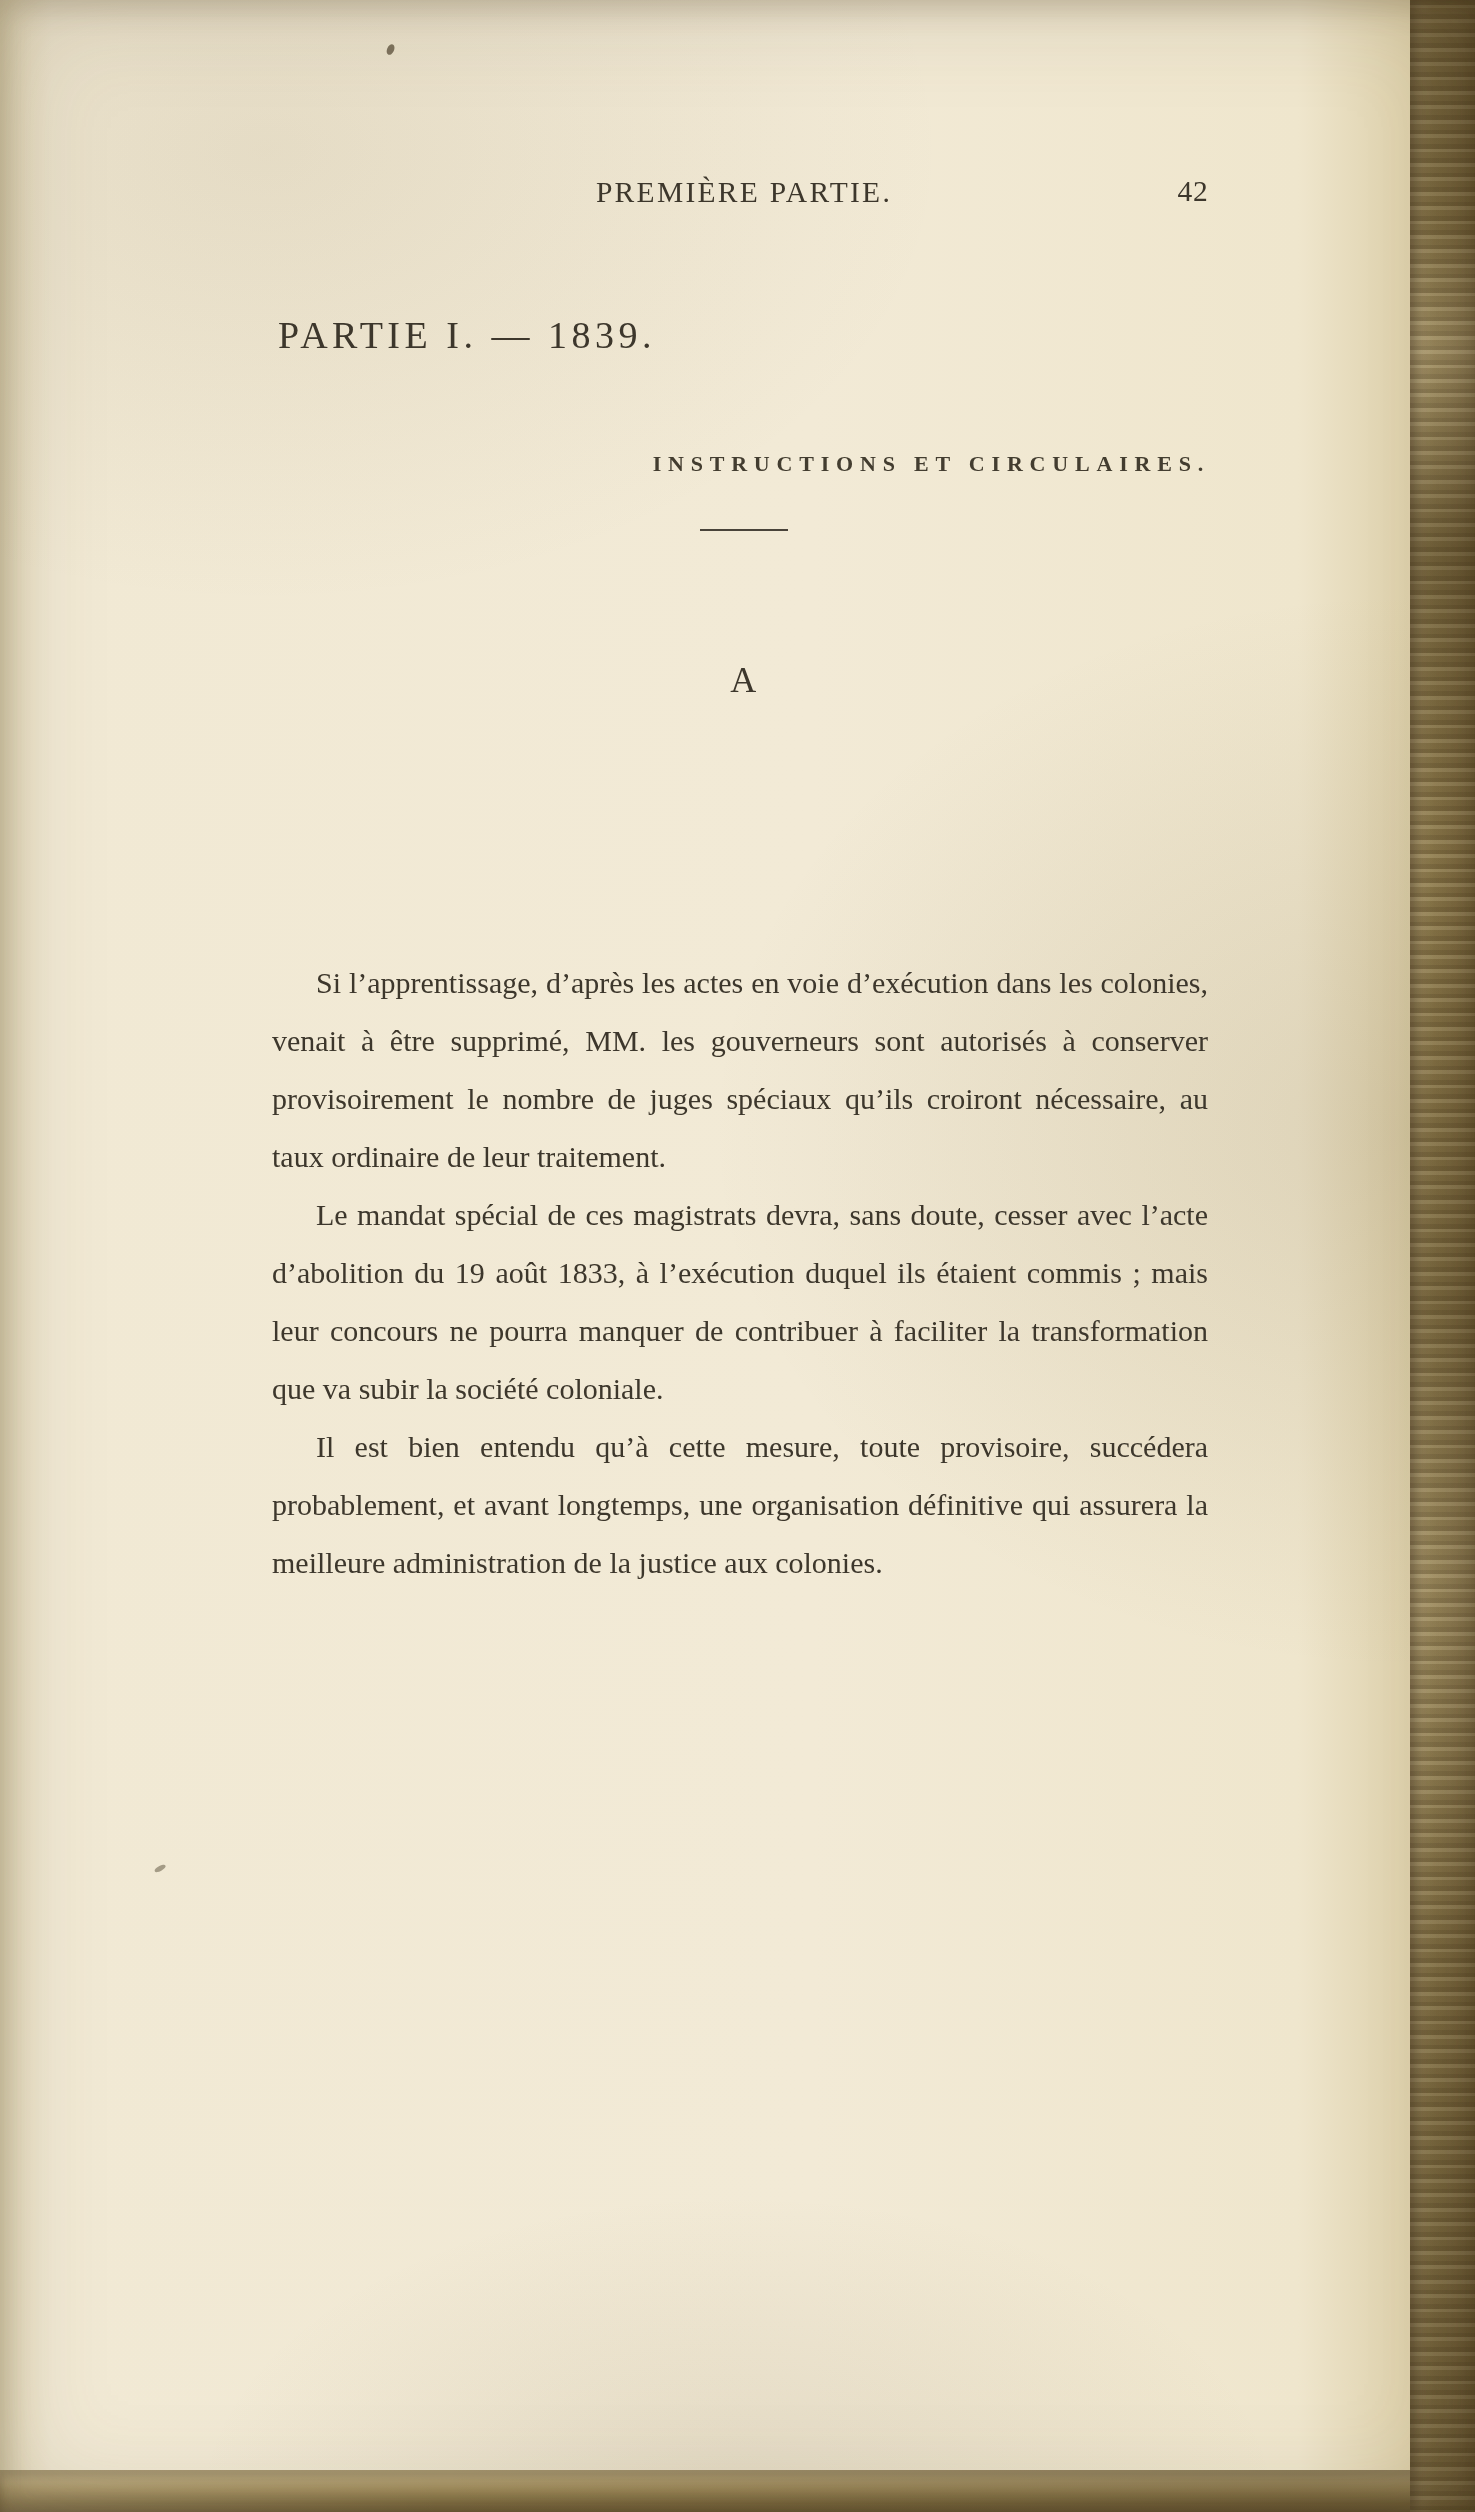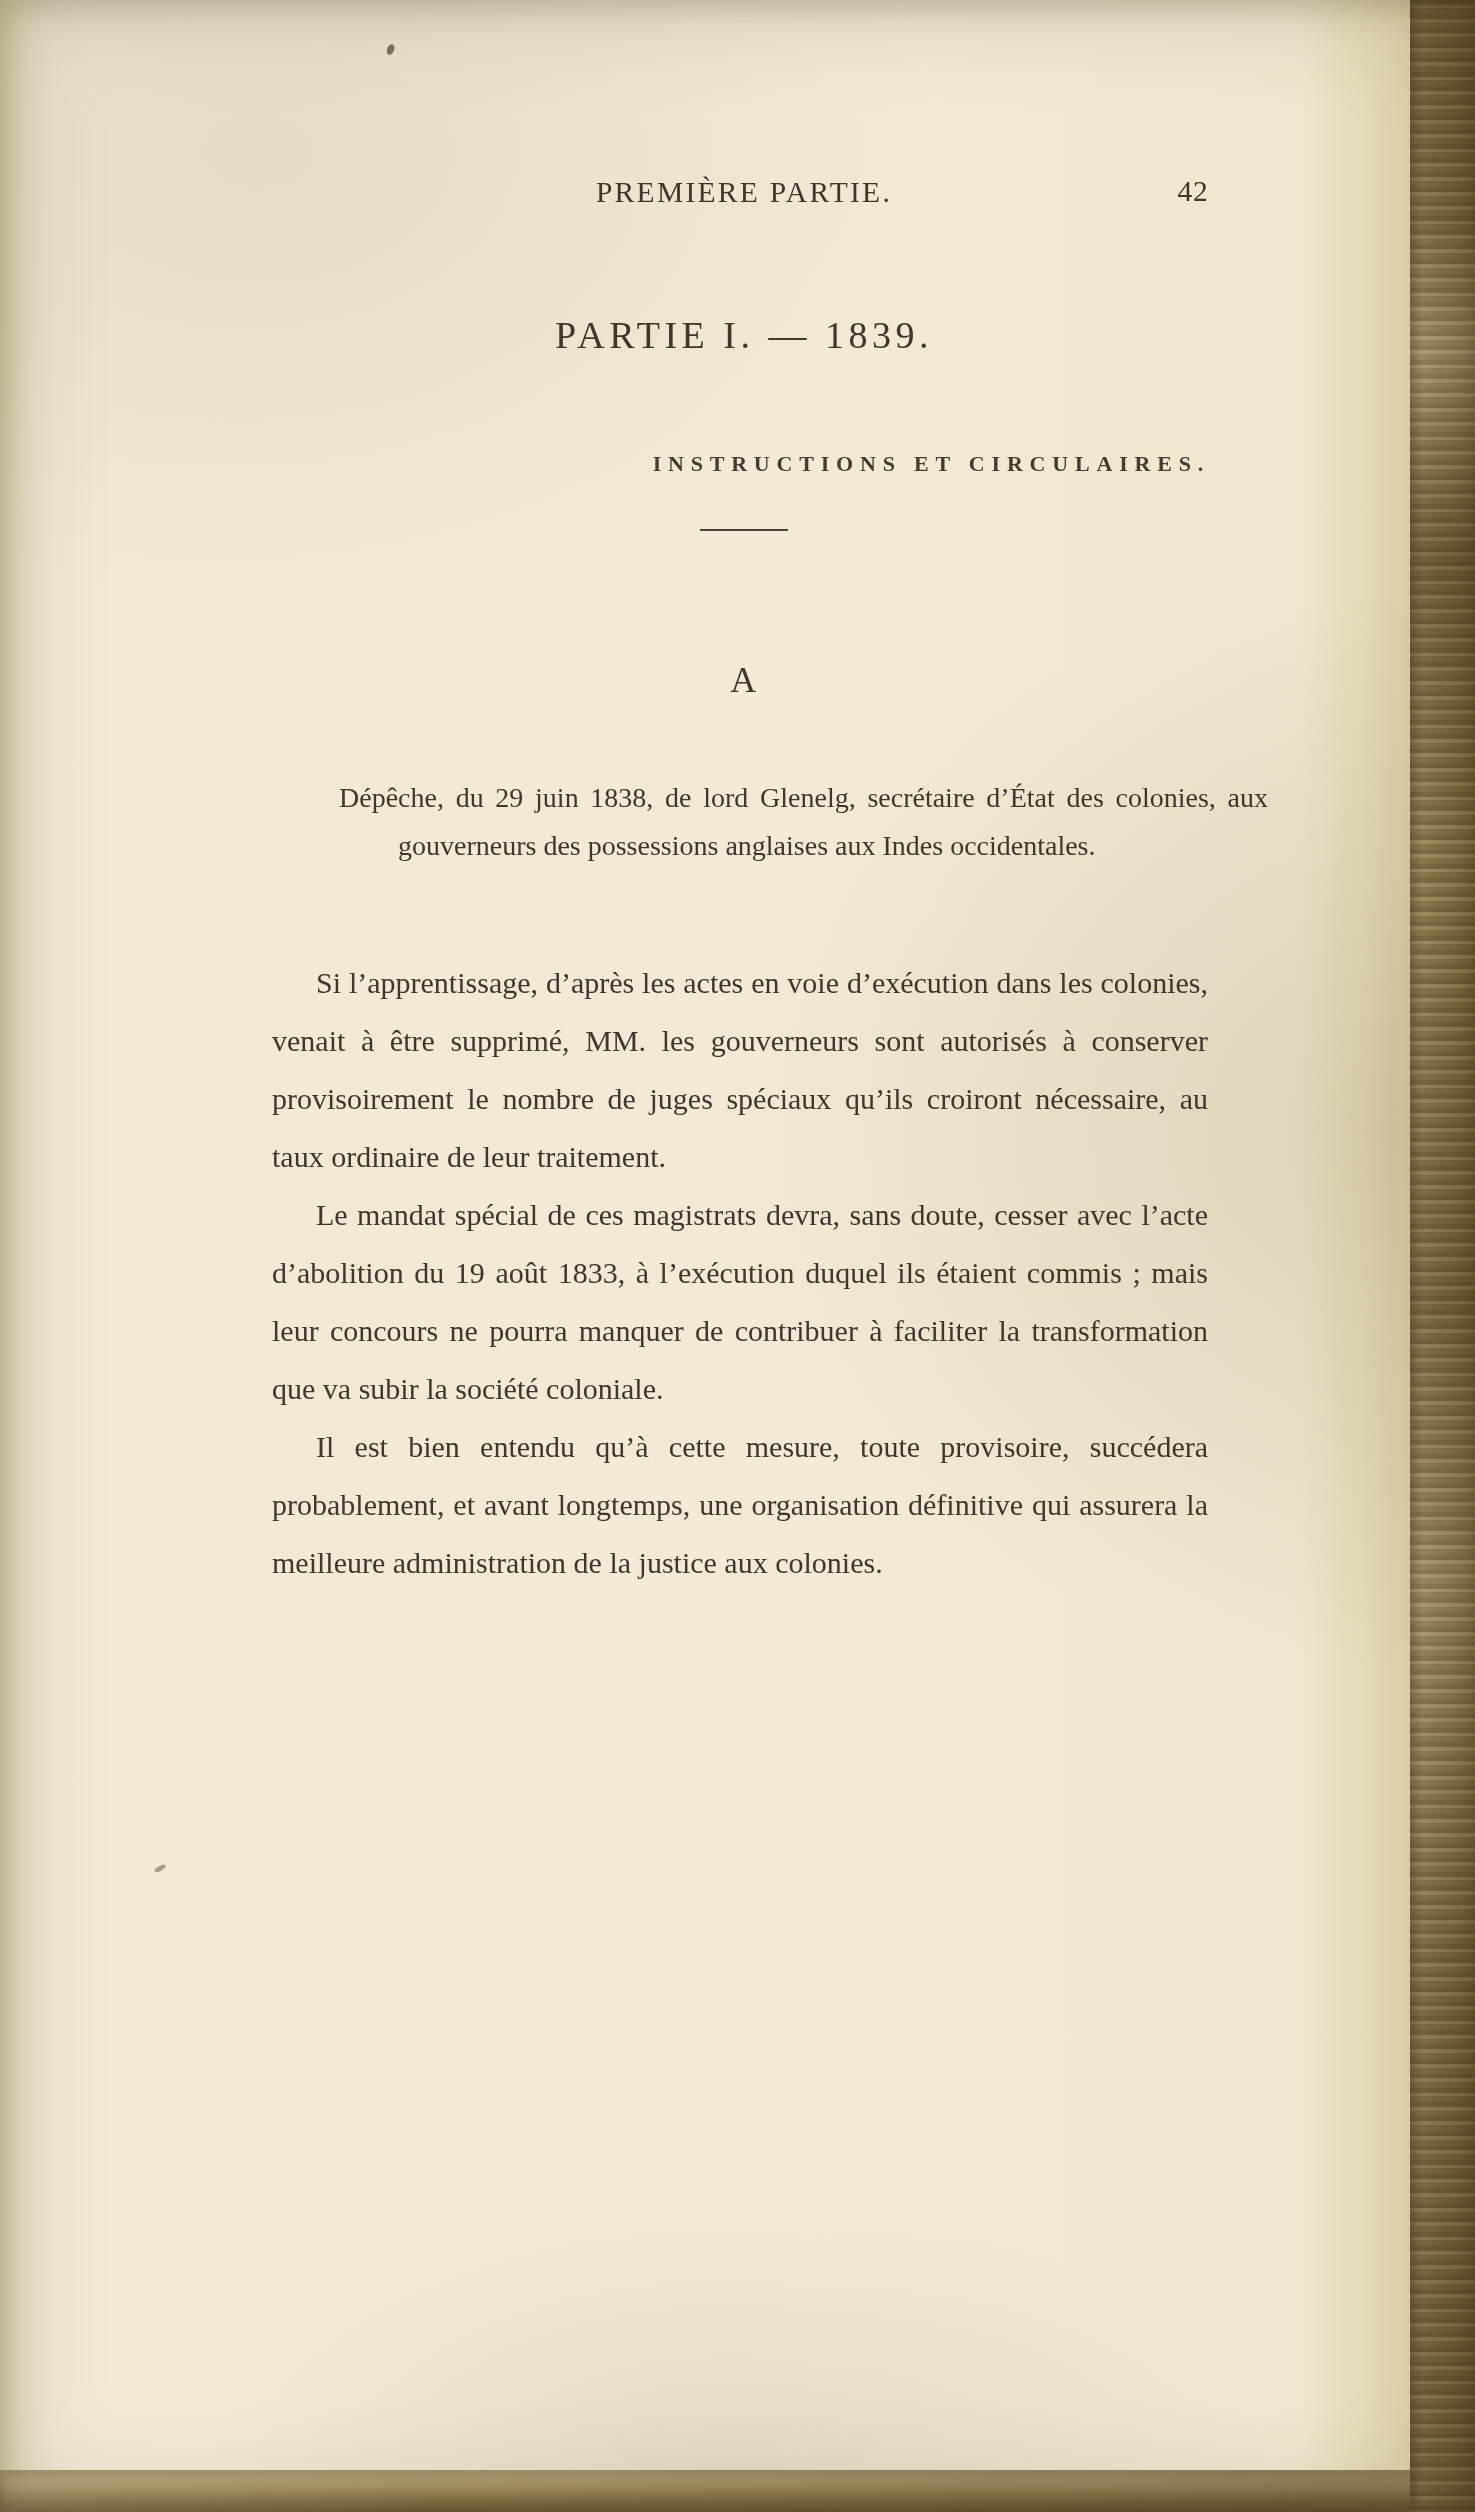--- a/index.html
+++ b/index.html
@@ -82,21 +82,21 @@
     right: 1.5px;
     top: -1.5px;
     letter-spacing: 0.8px;
   }
   .title {
     position: absolute;
     top: 313px;
     left: 278px;
     width: 932px;
     margin: 0;
-    text-align: center;
+    text-align: left;
     font-size: 38px;
     font-weight: normal;
     letter-spacing: 4.5px;
   }
   .subtitle {
     position: absolute;
     top: 451px;
     left: 278px;
     width: 932px;
     margin: 0;
@@ -185,21 +185,20 @@
   </div>
 
   <h1 class="title">PARTIE I. — 1839.</h1>
 
   <h2 class="subtitle">INSTRUCTIONS ET CIRCULAIRES.</h2>
 
   <div class="rule"></div>
 
   <div class="section-letter">A</div>
 
-  <p class="headnote">Dépêche, du 29 juin 1838, de lord Glenelg, secrétaire d’État des colonies, aux gouverneurs des possessions anglaises aux Indes occidentales.</p>
 
   <div class="body-text">
     <p>Si l’apprentissage, d’après les actes en voie d’exécution dans les colonies, venait à être supprimé, MM. les gouverneurs sont autorisés à conserver provisoirement le nombre de juges spéciaux qu’ils croiront nécessaire, au taux ordinaire de leur traitement.</p>
     <p>Le mandat spécial de ces magistrats devra, sans doute, cesser avec l’acte d’abolition du 19 août 1833, à l’exécution duquel ils étaient commis ; mais leur concours ne pourra manquer de contribuer à faciliter la transformation que va subir la société coloniale.</p>
     <p>Il est bien entendu qu’à cette mesure, toute provisoire, succédera probablement, et avant longtemps, une organisation définitive qui assurera la meilleure administration de la justice aux colonies.</p>
   </div>
 
   <div class="edge-right"></div>
   <div class="edge-bottom"></div>
   <div class="vignette"></div>

